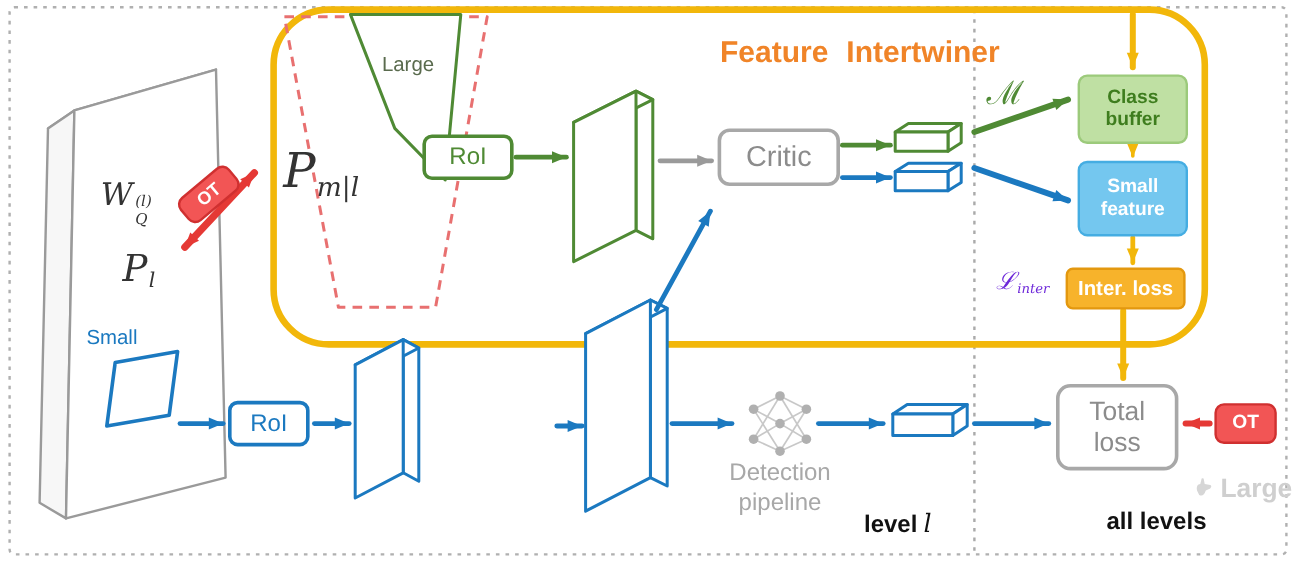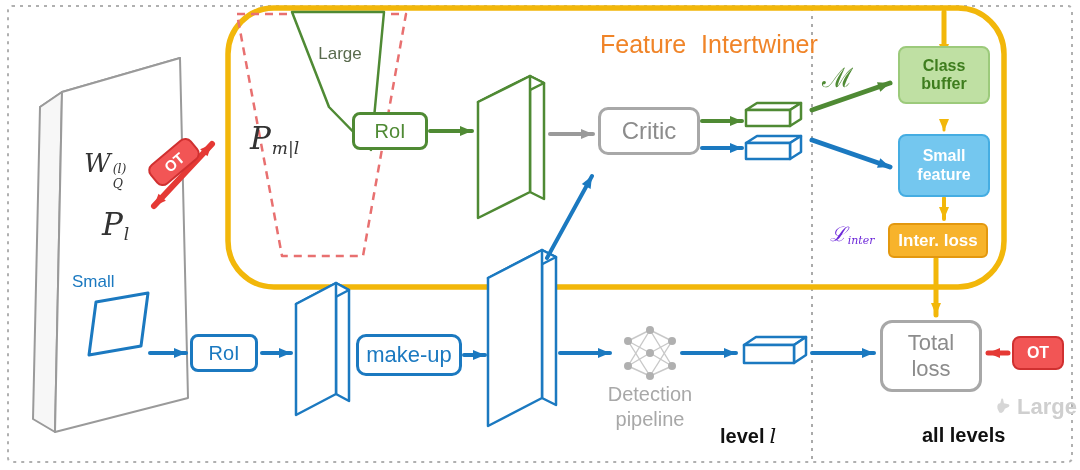--- a/index.html
+++ b/index.html
@@ -11,35 +11,35 @@
   .abs{position:absolute;box-sizing:border-box;}
   .box{position:absolute;box-sizing:border-box;display:flex;align-items:center;justify-content:center;
        background:#fff;border-radius:8px;text-align:center;}
 
   
   .math{position:absolute;font-family:"DejaVu Serif", serif;font-style:italic;color:#333;}
   .math .stack{display:inline-flex;flex-direction:column;vertical-align:-0.05em;
                font-size:0.48em;line-height:1.2;margin-left:2px;}
   .math .sub{font-size:0.55em;vertical-align:-0.3em;margin-left:1px;}
 
-  .title{left:600px;top:30px;width:260px;color:#F08428;font-size:25px;font-weight:normal;word-spacing:8px;}
+  .title{left:600px;top:30px;width:260px;color:#F08428;font-size:25px;font-weight:bold;word-spacing:8px;}
 
   .wq{left:84px;top:148px;font-size:26px;}
   .pl{left:102px;top:206px;font-size:31px;}
-  .pml{left:250px;top:120px;font-size:31px;}
+  .pml{left:236px;top:120px;font-size:40px;}
   .linter{left:830px;top:220px;font-size:20px;color:#6d28d9;}
   .mem{left:822px;top:58px;font-size:27px;color:#4F8A34;font-style:normal;}
 
   .small-lbl{left:72px;top:272px;color:#1B79C0;font-size:17px;}
   .large-lbl{left:303px;top:44px;width:74px;color:#5A6B4E;font-size:17px;text-align:center;}
 
   .roiT{left:352px;top:112px;width:76px;height:38px;border:3px solid #4F8A34;color:#4F8A34;font-size:20px;}
   .critic{left:598px;top:107px;width:102px;height:48px;border:3px solid #A8A8A8;color:#8C8C8C;
           font-size:24px;border-radius:10px;}
-  .cbuf{left:898px;top:46px;width:92px;height:58px;background:#BFE0A3;border:2px solid #9CCA7B;
+  .cbuf{left:898px;top:62px;width:92px;height:58px;background:#BFE0A3;border:2px solid #9CCA7B;
         color:#3E7D1E;font-weight:bold;font-size:16px;line-height:1.15;}
   .sfeat{left:898px;top:134px;width:92px;height:63px;background:#74C7EF;border:2px solid #45ADE2;
          color:#ffffff;font-weight:bold;font-size:16px;line-height:1.15;}
   .iloss{left:888px;top:223px;width:100px;height:35px;background:#F7B32B;border:2px solid #E3980F;
          color:#fff;font-weight:bold;font-size:17px;border-radius:6px;}
   .roiB{left:190px;top:334px;width:68px;height:38px;border:3px solid #1B79C0;color:#1B79C0;font-size:20px;}
   .makeup{left:356px;top:334px;width:106px;height:42px;border:3px solid #1B79C0;color:#1B79C0;
           font-size:22px;border-radius:10px;}
   .dpl{left:592px;top:382px;width:116px;color:#A8A8A8;font-size:20px;text-align:center;line-height:1.25;}
   .tloss{left:880px;top:320px;width:102px;height:72px;border:3px solid #A8A8A8;color:#8C8C8C;
@@ -212,21 +212,20 @@
   <div class="box critic">Critic</div>
   <div class="math mem">ℳ</div>
   <div class="box cbuf">Class buffer</div>
   <div class="box sfeat">Small feature</div>
   <div class="math linter">
     <span>ℒ</span><span class="sub">inter</span>
   </div>
   <div class="box iloss">Inter. loss</div>
 
   <div class="box roiB">RoI</div>
-  <div class="box makeup">make-up</div>
   <div class="abs dpl">Detection pipeline</div>
   <div class="box tloss">Total loss</div>
   <div class="ot-badge otR">OT</div>
 
   <div class="abs level">
     <span>level</span><span class="lvl-var">l</span>
   </div>
   <div class="abs alllv">all levels</div>
 
   <div class="abs watermark">

